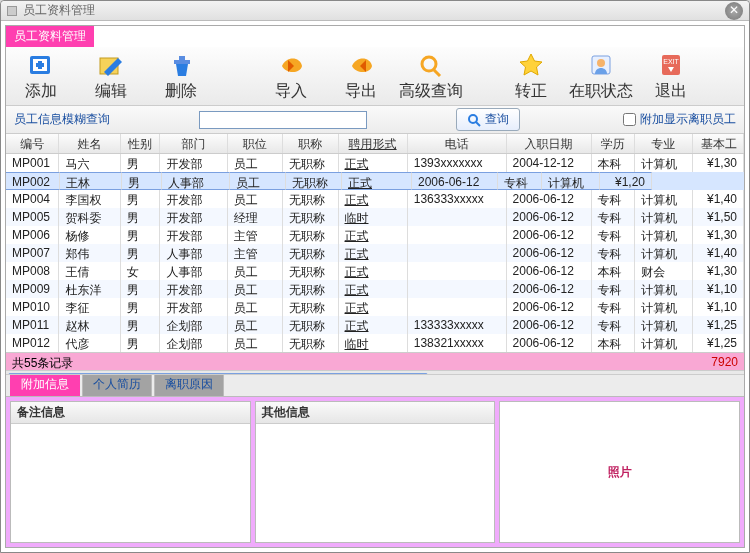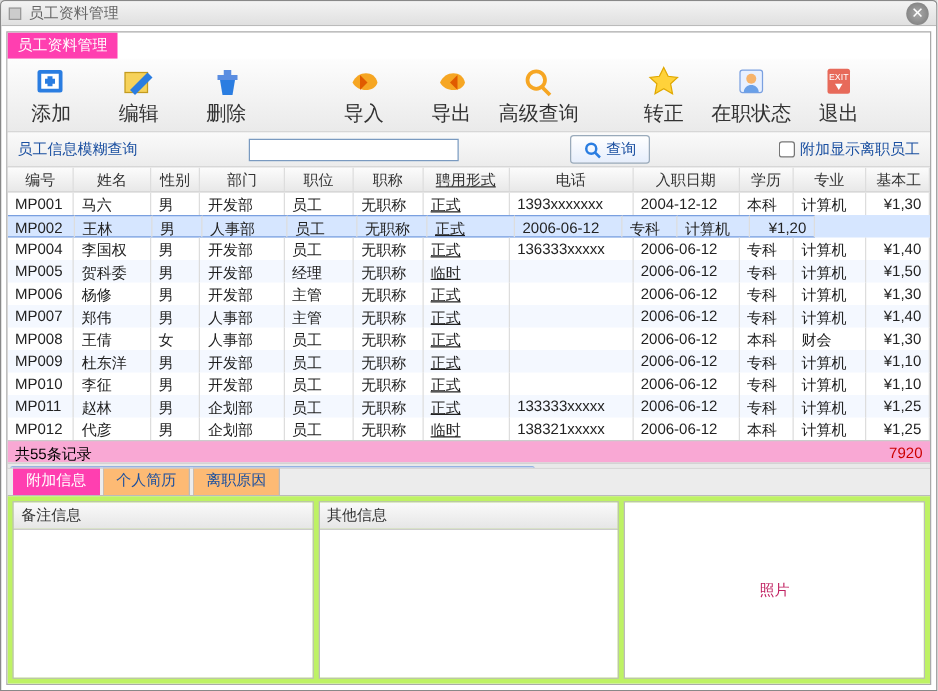--- a/index.html
+++ b/index.html
@@ -41,23 +41,23 @@
 .c8 { width: 86px; }
 .c9 { width: 44px; }
 .c10 { width: 58px; }
 .c11 { width: 52px; text-align: right; }
 .grid-footer { display: flex; height: 18px; border-top: 1px solid #ccc; background: #f9a8d4; font-size: 12px; }
 .grid-footer .left { padding: 2px 6px; flex: 1; }
 .grid-footer .right { padding: 2px 6px; color: #c00; }
 .hscroll { height: 14px; background: #e9e9e9; border-top: 1px solid #ccc; position: relative; }
 .hscroll .thumb { position: absolute; left: 2px; top: 2px; height: 10px; width: 420px; background: linear-gradient(#d2e3ff,#9fc2ff); border: 1px solid #7aa0e0; border-radius: 2px; }
 .subtabs { display: flex; height: 22px; align-items: flex-end; border-bottom: 1px solid #bbb; background: #ececec; padding-left: 4px; gap: 0; }
-.subtab { padding: 3px 10px; border: 1px solid #bbb; border-bottom: none; background: #fdba74; cursor: pointer; border-radius: 3px 3px 0 0; margin-right: 2px; color: #1a4fa0; }
+.subtab { padding: 3px 10px; border: 1px solid #bbb; border-bottom: none; background: #a3a3a3; cursor: pointer; border-radius: 3px 3px 0 0; margin-right: 2px; color: #1a4fa0; }
 .subtab.active { background: #ff3fb0; color: #fff; border-color: #ff3fb0; }
-.bottom { flex: 0 0 150px; display: flex; gap: 4px; padding: 4px; background: #bef264; }
+.bottom { flex: 0 0 150px; display: flex; gap: 4px; padding: 4px; background: #f0abfc; font-weight: bold; }
 .box { border: 1px solid #bbb; flex: 1; display: flex; flex-direction: column; }
 .box .bh { background: linear-gradient(#fafafa,#e6e6e6); border-bottom: 1px solid #ccc; padding: 2px 6px; color: #333; }
 .box .bc { flex: 1; background: #fff; }
 .photo { width: 88px; }
 .photo .bc { display: flex; align-items: center; justify-content: center; color: #c02060; }
 svg { display: block; }
 </style>
 </head>
 <body>
 

